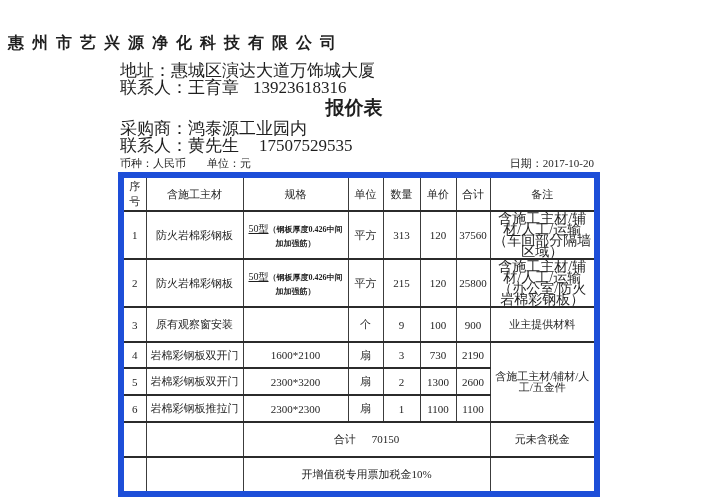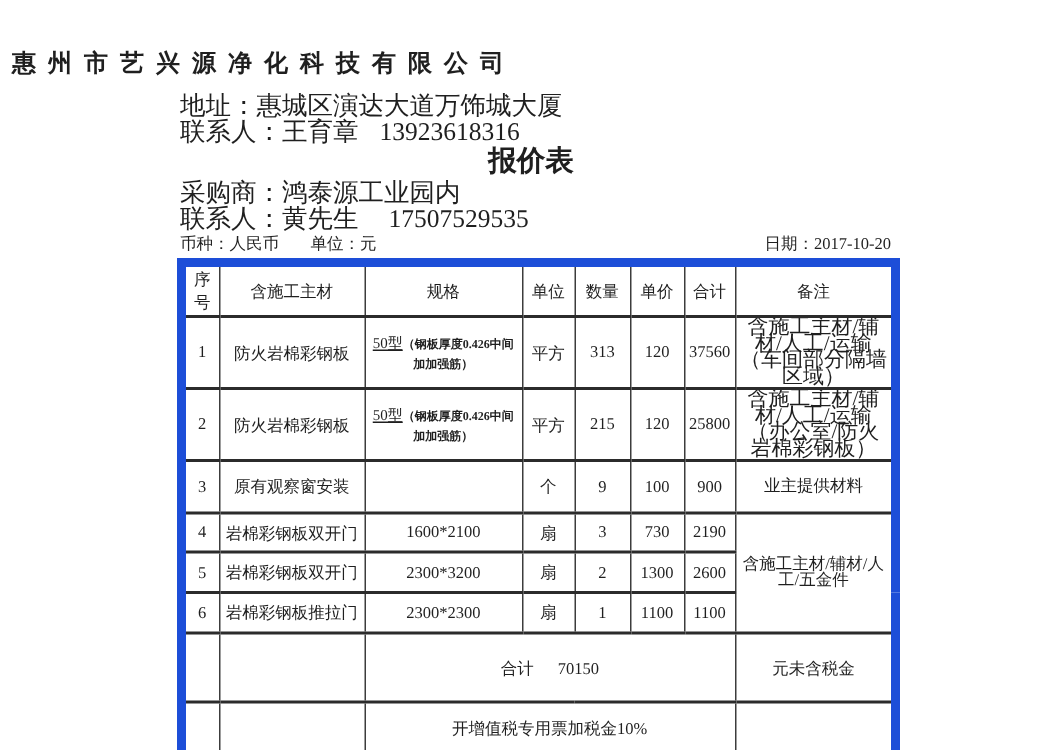--- a/index.html
+++ b/index.html
@@ -169,21 +169,21 @@
     <tr style="height:27px">
       <td>6</td>
       <td>岩棉彩钢板推拉门</td>
       <td>2300*2300</td>
       <td>扇</td>
       <td>1</td>
       <td>1100</td>
       <td>1100</td>
     </tr>
 
-    <tr style="height:46px">
+    <tr style="height:35px">
       <td></td>
       <td></td>
       <td class="sum-cell" colspan="5">
         <span class="sum-label">合计</span><span>70150</span>
       </td>
       <td class="sum-remark">元未含税金</td>
     </tr>
 
     <tr style="height:37px">
       <td></td>

